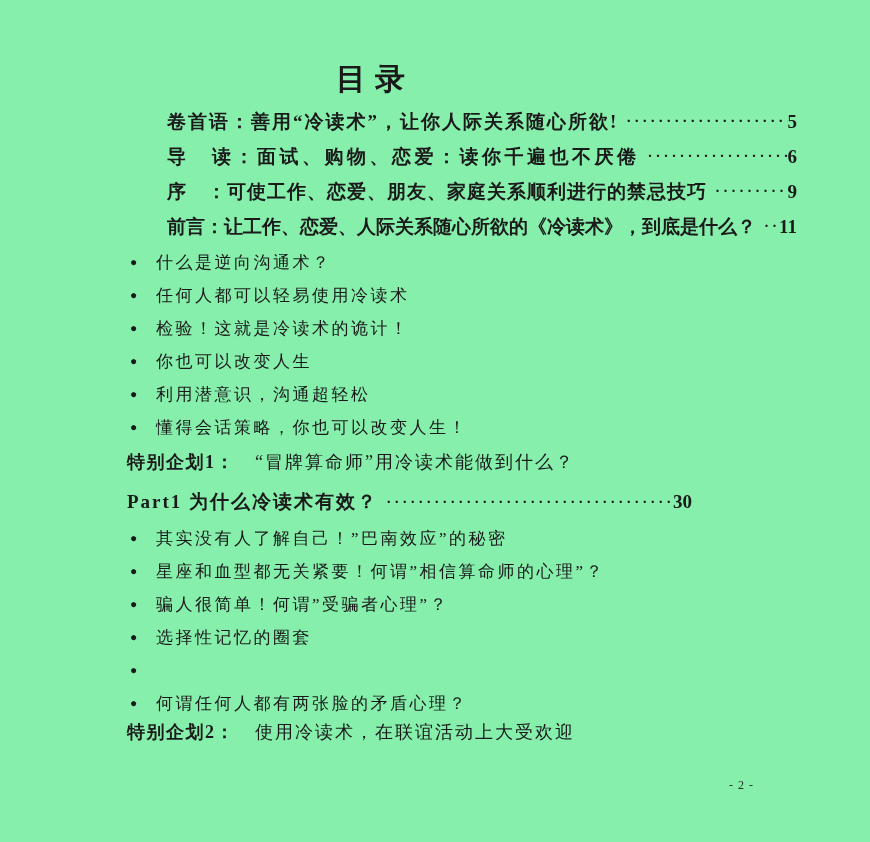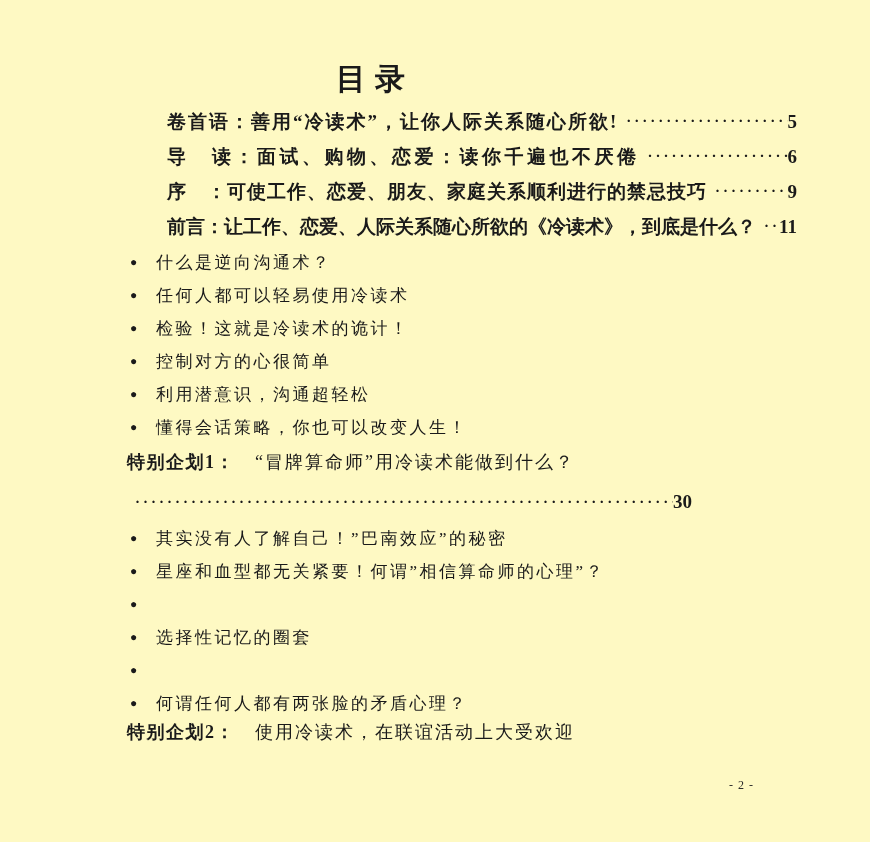--- a/index.html
+++ b/index.html
@@ -4,21 +4,21 @@
 <style>
   html, body {
     margin: 0;
     padding: 0;
     background: #ffffff;
   }
   .page {
     position: relative;
     width: 870px;
     height: 842px;
-    background: #fef9c3;
+    background: #86efac;
     color: #1a1a1a;
     font-family: "Liberation Serif", "DejaVu Serif", serif;
     overflow: hidden;
   }
   .doc-title {
     margin: 0;
     padding-top: 60px;
     height: 38px;
     width: 750px;
     text-align: center;
@@ -152,53 +152,55 @@
     <li>
       <span class="blt">●</span>
       <span>任何人都可以轻易使用冷读术</span>
     </li>
     <li>
       <span class="blt">●</span>
       <span>检验！这就是冷读术的诡计！</span>
     </li>
     <li>
       <span class="blt">●</span>
-      <span>控制对方的心很简单</span>
+      <span>你也可以改变人生</span>
     </li>
     <li>
       <span class="blt">●</span>
       <span>利用潜意识，沟通超轻松</span>
     </li>
     <li>
       <span class="blt">●</span>
       <span>懂得会话策略，你也可以改变人生！</span>
     </li>
   </ul>
 
   <div class="special">
     <span class="sp-label">特别企划1：</span>
     <span class="sp-text">“冒牌算命师”用冷读术能做到什么？</span>
   </div>
 
   <div class="part-row">
+    <span class="lbl">Part1 为什么冷读术有效？</span>
     <span class="dots">····················································································</span>
     <span class="pg">30</span>
   </div>
 
   <ul class="bullets">
     <li>
       <span class="blt">●</span>
       <span>其实没有人了解自己！”巴南效应”的秘密</span>
     </li>
     <li>
       <span class="blt">●</span>
       <span>星座和血型都无关紧要！何谓”相信算命师的心理”？</span>
     </li>
     <li>
       <span class="blt">●</span>
+      <span>骗人很简单！何谓”受骗者心理”？</span>
     </li>
     <li>
       <span class="blt">●</span>
       <span>选择性记忆的圈套</span>
     </li>
     <li>
       <span class="blt">●</span>
     </li>
     <li>
       <span class="blt">●</span>

